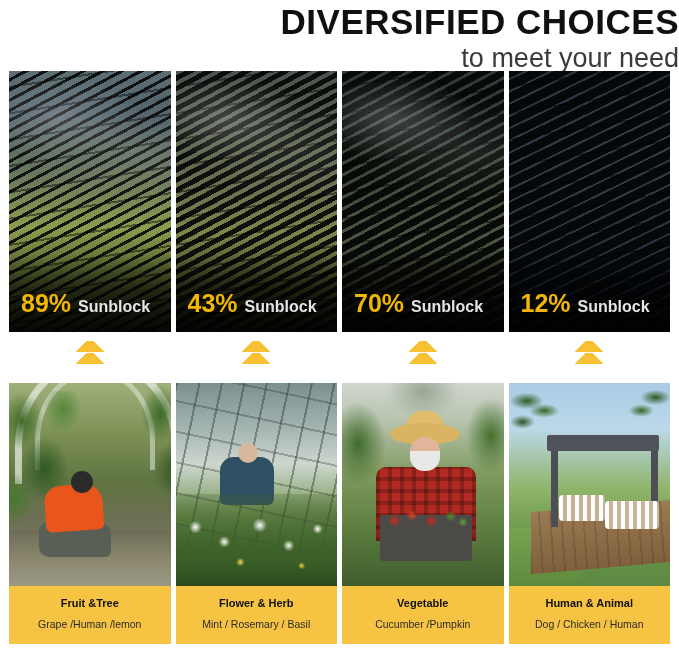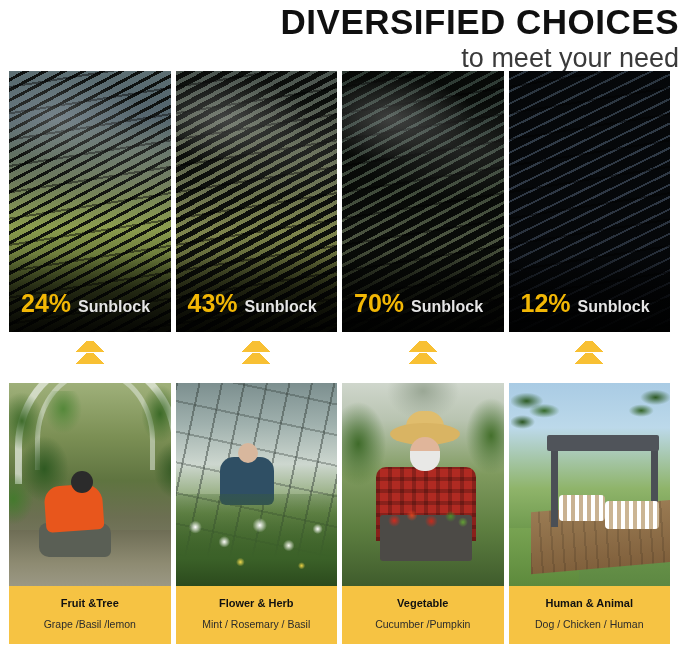--- a/index.html
+++ b/index.html
@@ -506,21 +506,21 @@
 
   <div class="panel-row">
 
     <div class="panel p1">
       <div class="sky"></div>
       <div class="mesh a"></div>
       <div class="weave"></div>
       <div class="glint"></div>
       <div class="bottom-fade"></div>
       <div class="panel-label">
-        <span class="pct">24%</span>
+        <span class="pct">89%</span>
         <span class="pct-word">Sunblock</span>
       </div>
     </div>
 
     <div class="panel p2">
       <div class="sky"></div>
       <div class="mesh b"></div>
       <div class="weave"></div>
       <div class="glint"></div>
       <div class="bottom-fade"></div>
@@ -590,21 +590,21 @@
         <div class="arch2"></div>
         <div class="foliage"></div>
         <div class="foliage-r"></div>
         <div class="ground"></div>
         <div class="person-legs"></div>
         <div class="person-body"></div>
         <div class="person-head"></div>
       </div>
       <div class="caption">
         <span class="c-title">Fruit &amp;Tree</span>
-        <span class="c-sub">Grape /Basil /lemon</span>
+        <span class="c-sub">Grape /Human /lemon</span>
       </div>
     </div>
 
     <div class="card">
       <div class="photo ph3">
         <div class="frame"></div>
         <div class="person"></div>
         <div class="head"></div>
         <div class="flowers"></div>
       </div>

